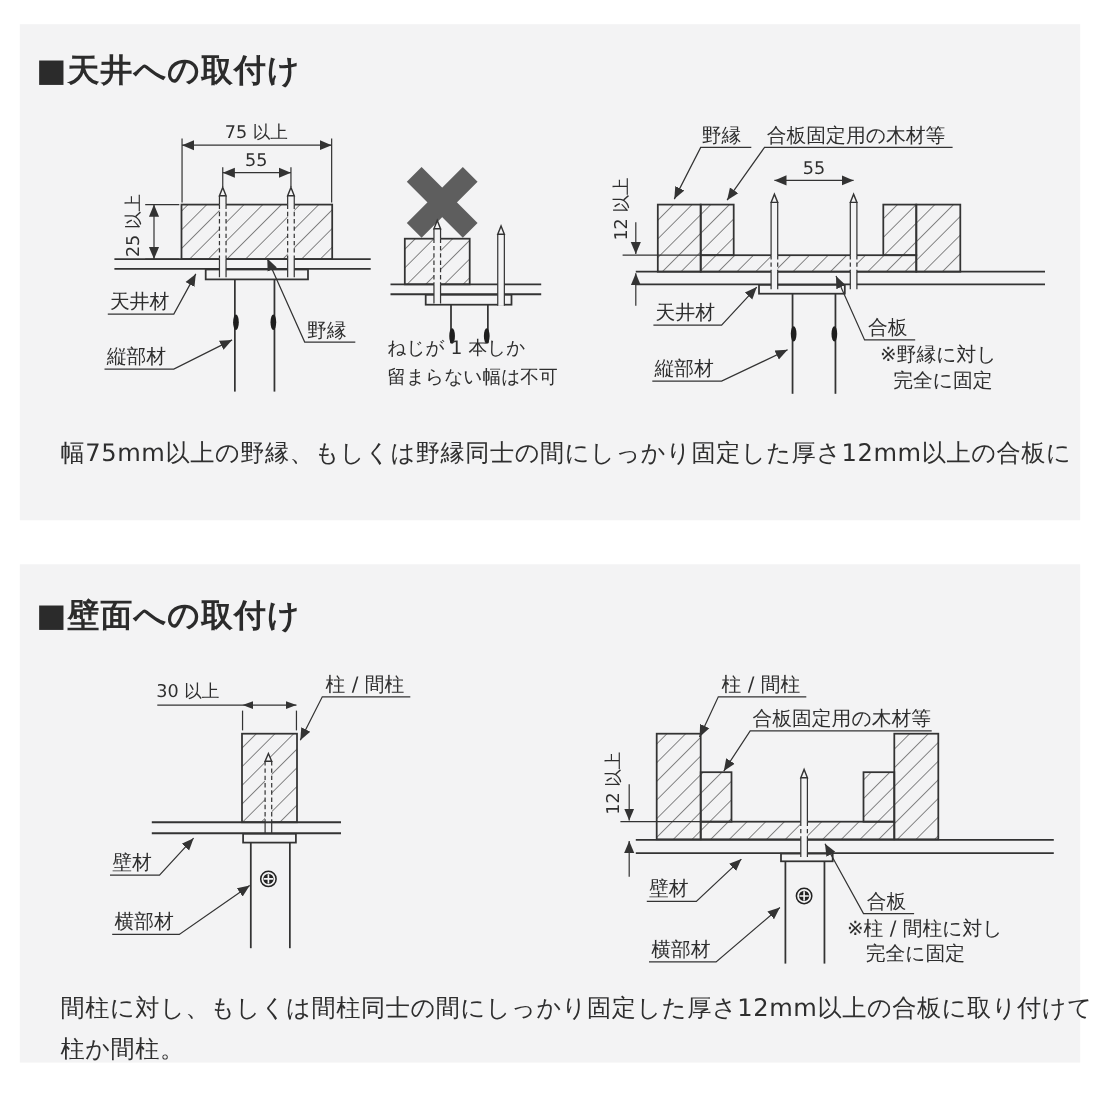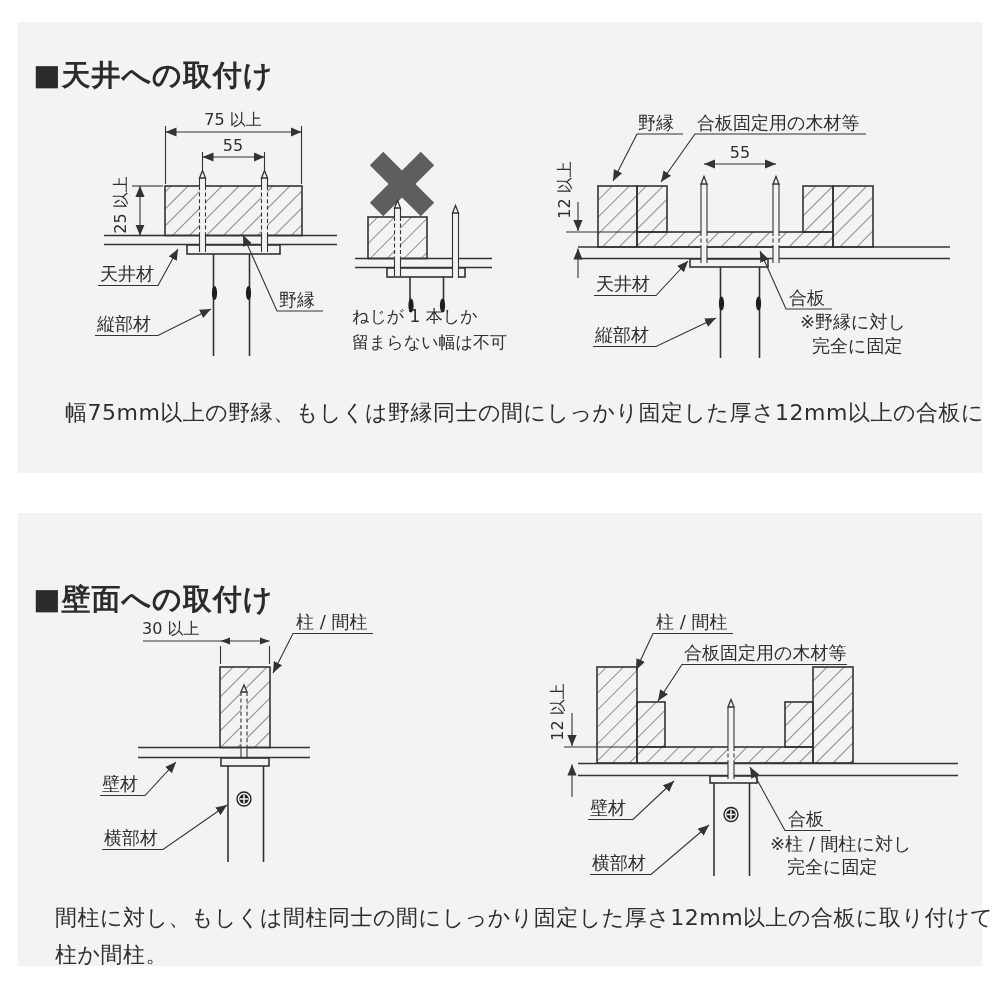--- a/index.html
+++ b/index.html
@@ -22,24 +22,24 @@
   .mask{fill:#f3f3f4;}
   .tipcone{fill:#f3f3f4;stroke:#333333;stroke-width:1.3;}
   .mark{fill:#1e1e1e;}
 </style>
 </head>
 <body>
 
 <div class="panel top"></div>
 <div class="panel bottom"></div>
 
-<div class="sec-title" style="left:33px;top:56px;">■天井への取付け</div>
-<div class="sec-title" style="left:33px;top:540px;margin-top:40px;">■壁面への取付け</div>
-
-<div class="para" style="left:65px;top:394px;"><span>幅75mm以上の野縁、もしくは野縁同士の間にしっかり固定した厚さ12mm以上の合板に</span><br></div>
+<div class="sec-title" style="left:33px;top:45px;">■天井への取付け</div>
+<div class="sec-title" style="left:33px;top:540px;">■壁面への取付け</div>
+
+<div class="para" style="left:55px;top:394px;"><span>幅75mm以上の野縁、もしくは野縁同士の間にしっかり固定した厚さ12mm以上の合板に</span><br></div>
 
 <div class="para" style="left:55px;top:899px;"><span>間柱に対し、もしくは間柱同士の間にしっかり固定した厚さ12mm以上の合板に取り付けて</span><br><span>柱か間柱。</span></div>
 
 <svg class="overlay" width="1000" height="1000" viewBox="0 0 1000 1000">
   <defs>
     <pattern id="hatch" patternUnits="userSpaceOnUse" width="12" height="12" patternTransform="rotate(-45)">
       <line x1="0" y1="0" x2="12" y2="0" stroke="#3c3c3c" stroke-width="1.1"></line>
     </pattern>
     <marker id="arr" viewBox="0 0 12 12" refX="11" refY="6" markerWidth="12" markerHeight="12" markerUnits="userSpaceOnUse" orient="auto-start-reverse">
       <path d="M0,1.4 L11,6 L0,10.6 Z" fill="#333333"></path>

